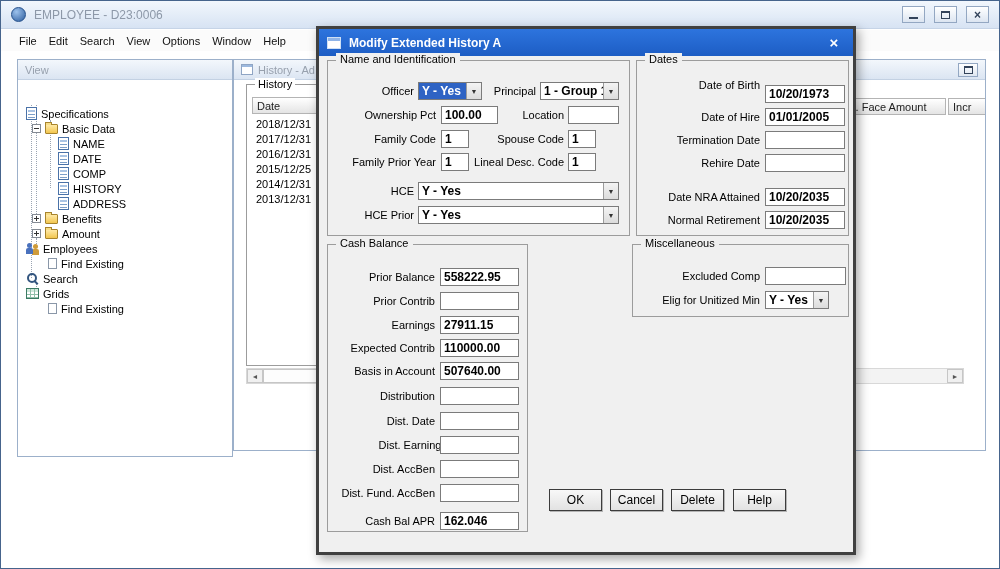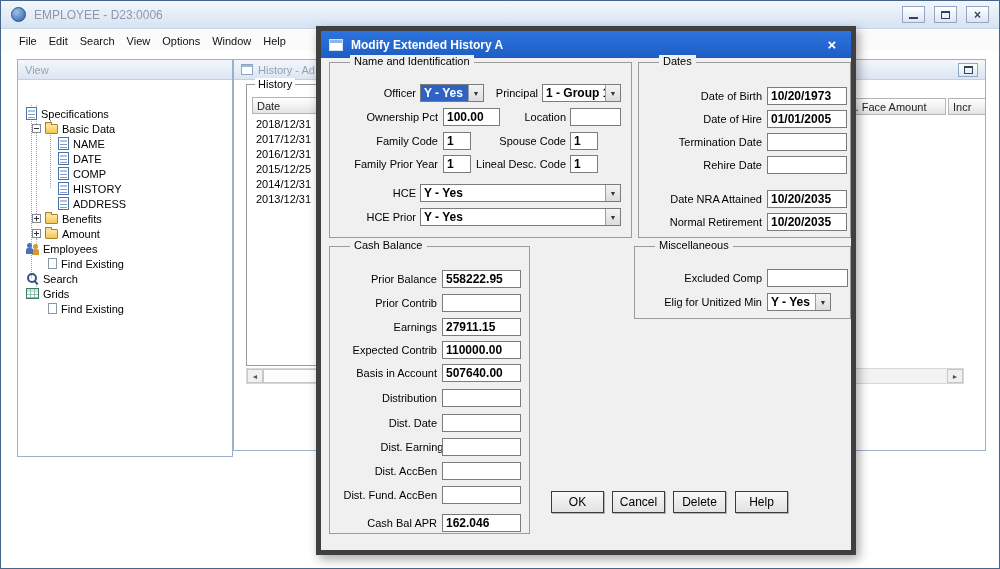--- a/index.html
+++ b/index.html
@@ -90,32 +90,32 @@
   .scrollbar { position:absolute; left:12px; top:308px; width:718px; height:16px;
     background:#f3f3f3; border:1px solid #d8d8d8; }
   .sbtn { position:absolute; top:0; width:16px; height:14px; background:#f0f0f0;
     border:1px solid #c6c6c6; display:flex; align-items:center; justify-content:center;
     font-size:7px; color:#555; }
   .sthumb { position:absolute; left:16px; top:0; width:92px; height:14px;
     background:#fdfdfd; border:1px solid #c6c6c6; }
 
   
   .dialog { position:absolute; left:315px; top:25px; width:540px; height:529px;
-    background:#f0f0f0; border:5px solid #404040;
+    background:#f0f0f0; border:3px solid #404040;
     box-shadow:3px 4px 10px rgba(0,0,0,0.35); z-index:10; }
   .dlg-titlebar { height:27px; background:linear-gradient(#2d74de,#1d5dc4);
     display:flex; align-items:center; padding:0 8px; }
   .dlg-icon { width:14px; height:12px; background:#fff; border:1px solid #cfe0f5; position:relative; flex:none; }
   .dlg-icon::before { content:""; position:absolute; left:0; right:0; top:0; height:3px; background:#8fb4e8; }
   .dlg-title { color:#fff; font-size:12px; font-weight:bold; margin-left:8px; }
   .dlg-close { margin-left:auto; width:22px; height:20px; display:flex; align-items:center;
     justify-content:center; color:#fff; font-size:15px; font-weight:bold; }
 
   .group { position:absolute; border:1px solid #9c9c9c; }
-  .gtitle2 { position:absolute; top:-8px; left:20px; background:#f0f0f0; padding:0 4px;
+  .gtitle2 { position:absolute; top:-8px; left:8px; background:#f0f0f0; padding:0 4px;
     font-size:11px; color:#000; white-space:nowrap;text-align:center; }
   .flabel { position:absolute; font-size:11px; color:#000; text-align:right;
     white-space:nowrap; height:18px; line-height:18px; }
   .tfield { position:absolute; height:18px; background:#fff; border:1px solid #7b7b7b;
     font-family:"Liberation Sans", sans-serif; font-weight:bold; font-size:12px;
     padding:0 3px; color:#000; }
   .combo { position:absolute; height:18px; background:#fff; border:1px solid #7b7b7b;
     display:flex; align-items:stretch; }
   .ctext { flex:1; font-weight:bold; font-size:12px; display:flex; align-items:center;
     padding:0 3px; overflow:hidden; white-space:nowrap; }
@@ -313,21 +313,21 @@
       </div>
       <span class="flabel" style="left:0;top:145px;width:86px">HCE Prior</span>
       <div class="combo" style="left:90px;top:145px;width:201px">
         <span class="ctext">Y - Yes</span>
         <span class="carrow">▼</span>
       </div>
     </div>
 
     <div class="group" style="left:317px;top:31px;width:213px;height:176px">
       <span class="gtitle2">Dates</span>
-      <span class="flabel" style="left:0;top:24px;width:123px">Date of Birth</span>
+      <span class="flabel" style="left:0;top:15px;width:123px">Date of Birth</span>
       <input class="tfield" style="left: 128px; top: 24px; width: 80px;" value="10/20/1973">
       <span class="flabel" style="left:0;top:47px;width:123px">Date of Hire</span>
       <input class="tfield" style="left: 128px; top: 47px; width: 80px;" value="01/01/2005">
       <span class="flabel" style="left:0;top:70px;width:123px">Termination Date</span>
       <input class="tfield" style="left: 128px; top: 70px; width: 80px;" value="">
       <span class="flabel" style="left:0;top:93px;width:123px">Rehire Date</span>
       <input class="tfield" style="left: 128px; top: 93px; width: 80px;" value="">
       <span class="flabel" style="left:0;top:127px;width:123px">Date NRA Attained</span>
       <input class="tfield" style="left: 128px; top: 127px; width: 80px;" value="10/20/2035">
       <span class="flabel" style="left:0;top:150px;width:123px">Normal Retirement</span>

